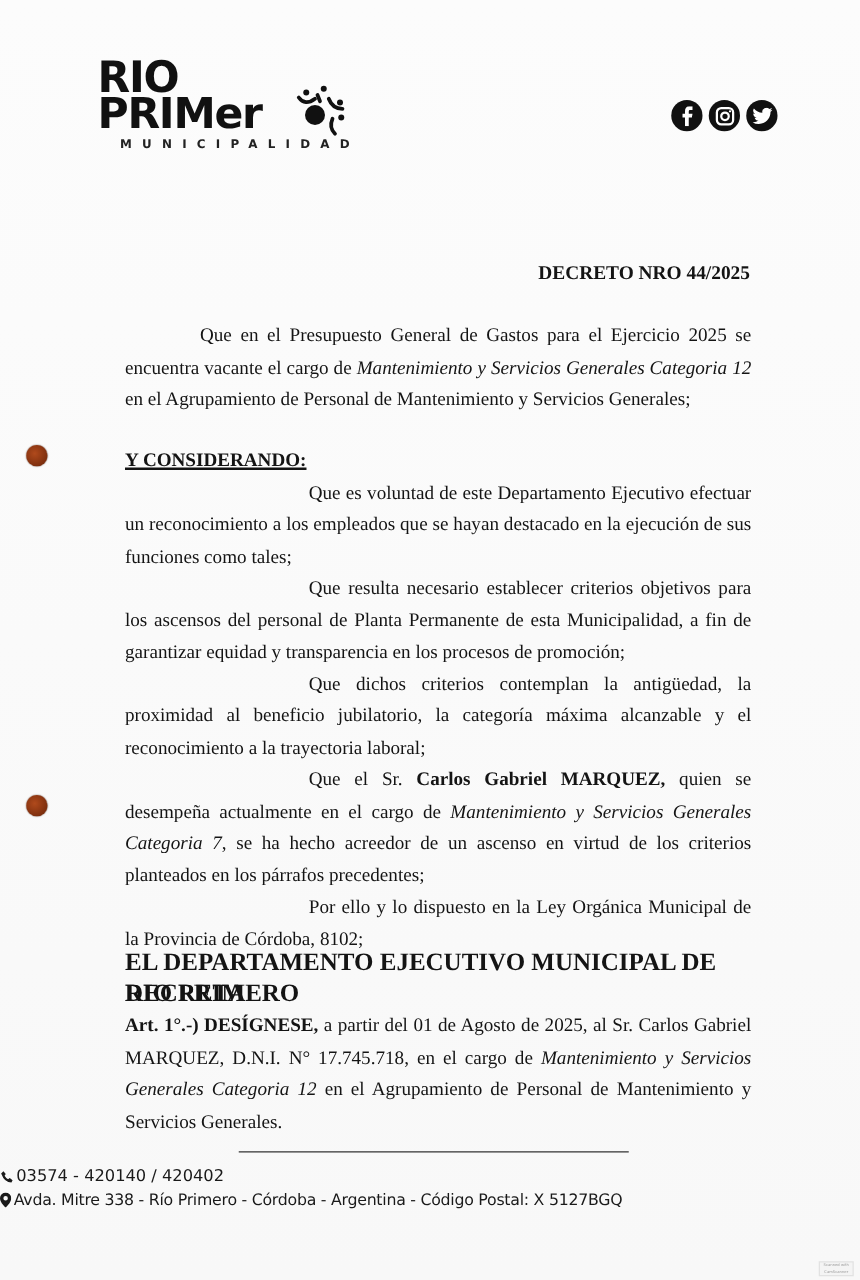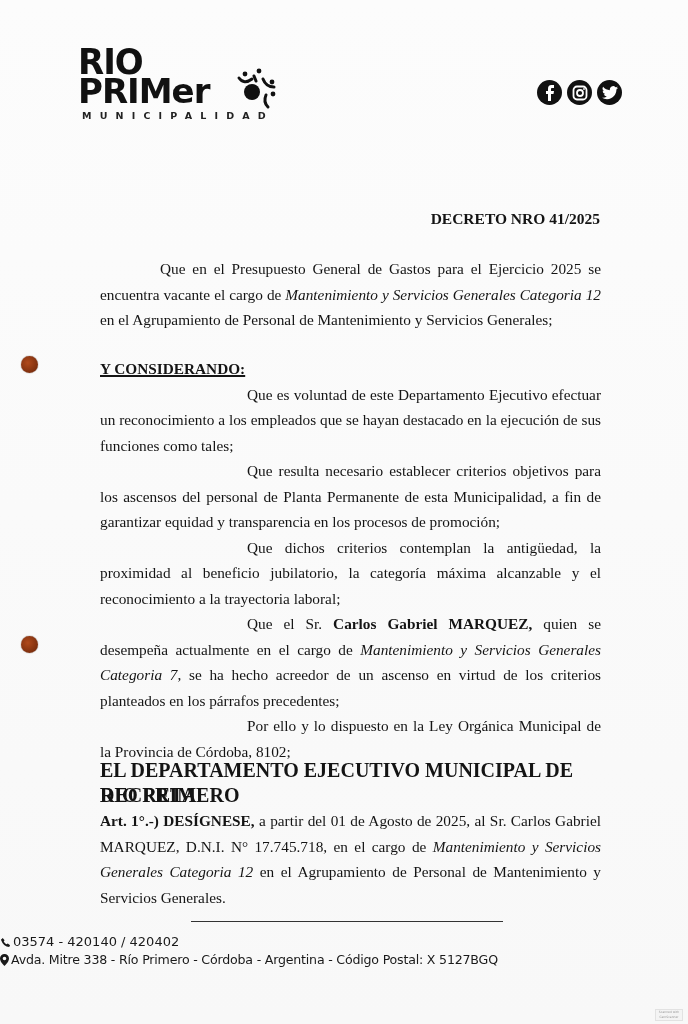--- a/index.html
+++ b/index.html
@@ -15,21 +15,21 @@
   
   .logo { position: absolute; left: 78px; top: 47px; width: 200px; height: 80px; }
   .logo-line1, .logo-line2 {
     position: absolute; left: 0;
     font-family: "DejaVu Sans", sans-serif; font-weight: bold;
     color: #111; letter-spacing: -1px;
   }
   .logo-line1 { top: 0; font-size: 34px; line-height: 30px; transform: scaleY(1.02); }
   .logo-line2 { top: 29px; font-size: 34px; line-height: 30px; }
   .logo-sub {
-    position: absolute; left: 4px; top: 63px;
+    position: absolute; left: 18px; top: 63px;
     font-family: "DejaVu Sans", sans-serif; font-size: 9.5px; font-weight: bold;
     letter-spacing: 8.2px; color: #222;
   }
   .logo-mark { position: absolute; left: 152px; top: 18px; width: 48px; height: 48px; }
 
   .social { position: absolute; left: 537px; top: 80px; display: flex; gap: 5px; }
   .social .ic { width: 25px; height: 25px; border-radius: 50%; background: #111; display: flex; align-items: center; justify-content: center; }
   .social svg { display: block; }
 
   .header-right { position: absolute; right: 88px; text-align: right; font-weight: bold; font-size: 15.5px; }
@@ -95,21 +95,21 @@
           <circle cx="12" cy="4" r="0.9" fill="#fff"></circle>
         </svg>
     </div>
     <div class="ic">
       <svg width="16" height="14" viewBox="0 0 16 14">
           <path d="M16 1.7a6.5 6.5 0 0 1-1.9.5A3.3 3.3 0 0 0 15.6.4a6.6 6.6 0 0 1-2.1.8A3.3 3.3 0 0 0 7.9 4.2 9.3 9.3 0 0 1 1.1.8a3.3 3.3 0 0 0 1 4.4 3.2 3.2 0 0 1-1.5-.4 3.3 3.3 0 0 0 2.6 3.2 3.3 3.3 0 0 1-1.5.1 3.3 3.3 0 0 0 3.1 2.3A6.6 6.6 0 0 1 0 11.7 9.3 9.3 0 0 0 5 13.2c6 0 9.4-5 9.4-9.4v-.4A6.6 6.6 0 0 0 16 1.7z" fill="#fff"></path>
         </svg>
     </div>
   </div>
 
-  <div class="header-right hdr-num">DECRETO NRO 41/2025</div>
+  <div class="header-right hdr-num">DECRETO NRO 44/2025</div>
 
   <div class="punch" style="left:21px; top:356px;"></div>
   <div class="punch" style="left:21px; top:636px;"></div>
 
   <div class="body-text" style="top:256px;">
     <div class="para"><span class="indent"></span><span>Que en el Presupuesto General de Gastos para el Ejercicio 2025 se encuentra vacante el cargo de </span><i>Mantenimiento y Servicios Generales Categoria 12</i><span> en el Agrupamiento de Personal de Mantenimiento y Servicios Generales;</span></div>
   </div>
 
   <div class="body-text" style="top:356px;">
     <div class="section-title">Y CONSIDERANDO:</div>

